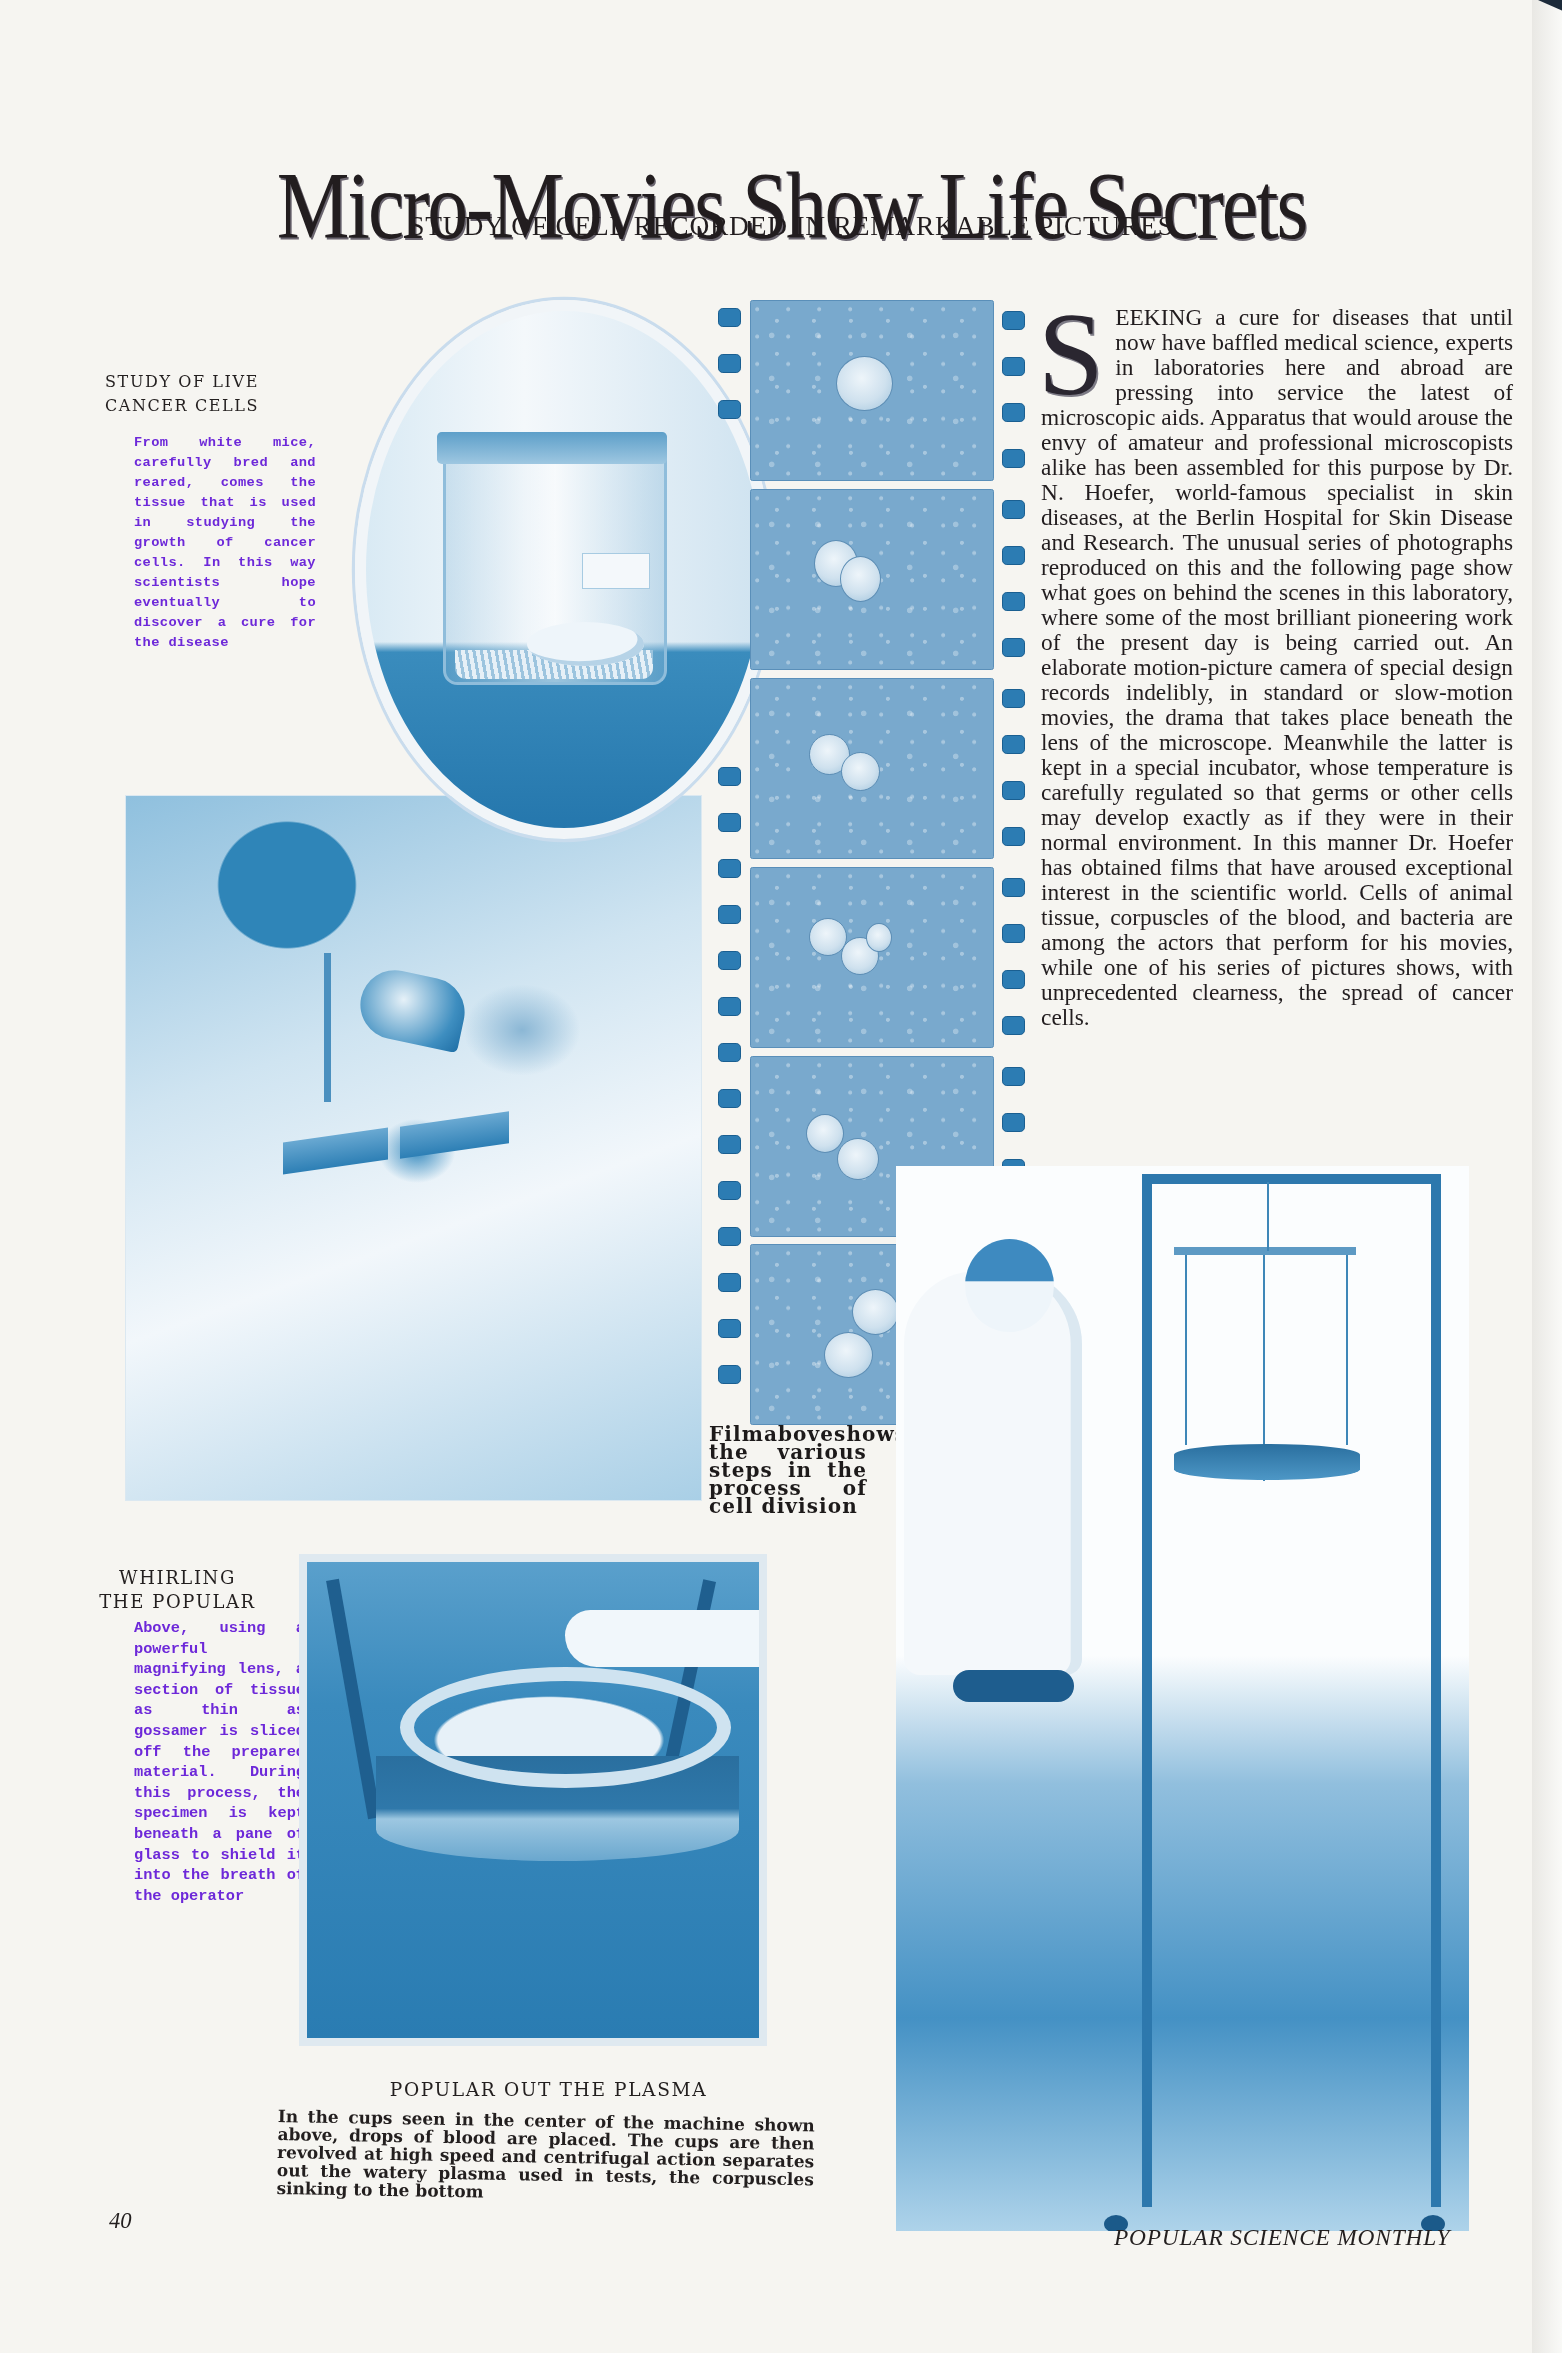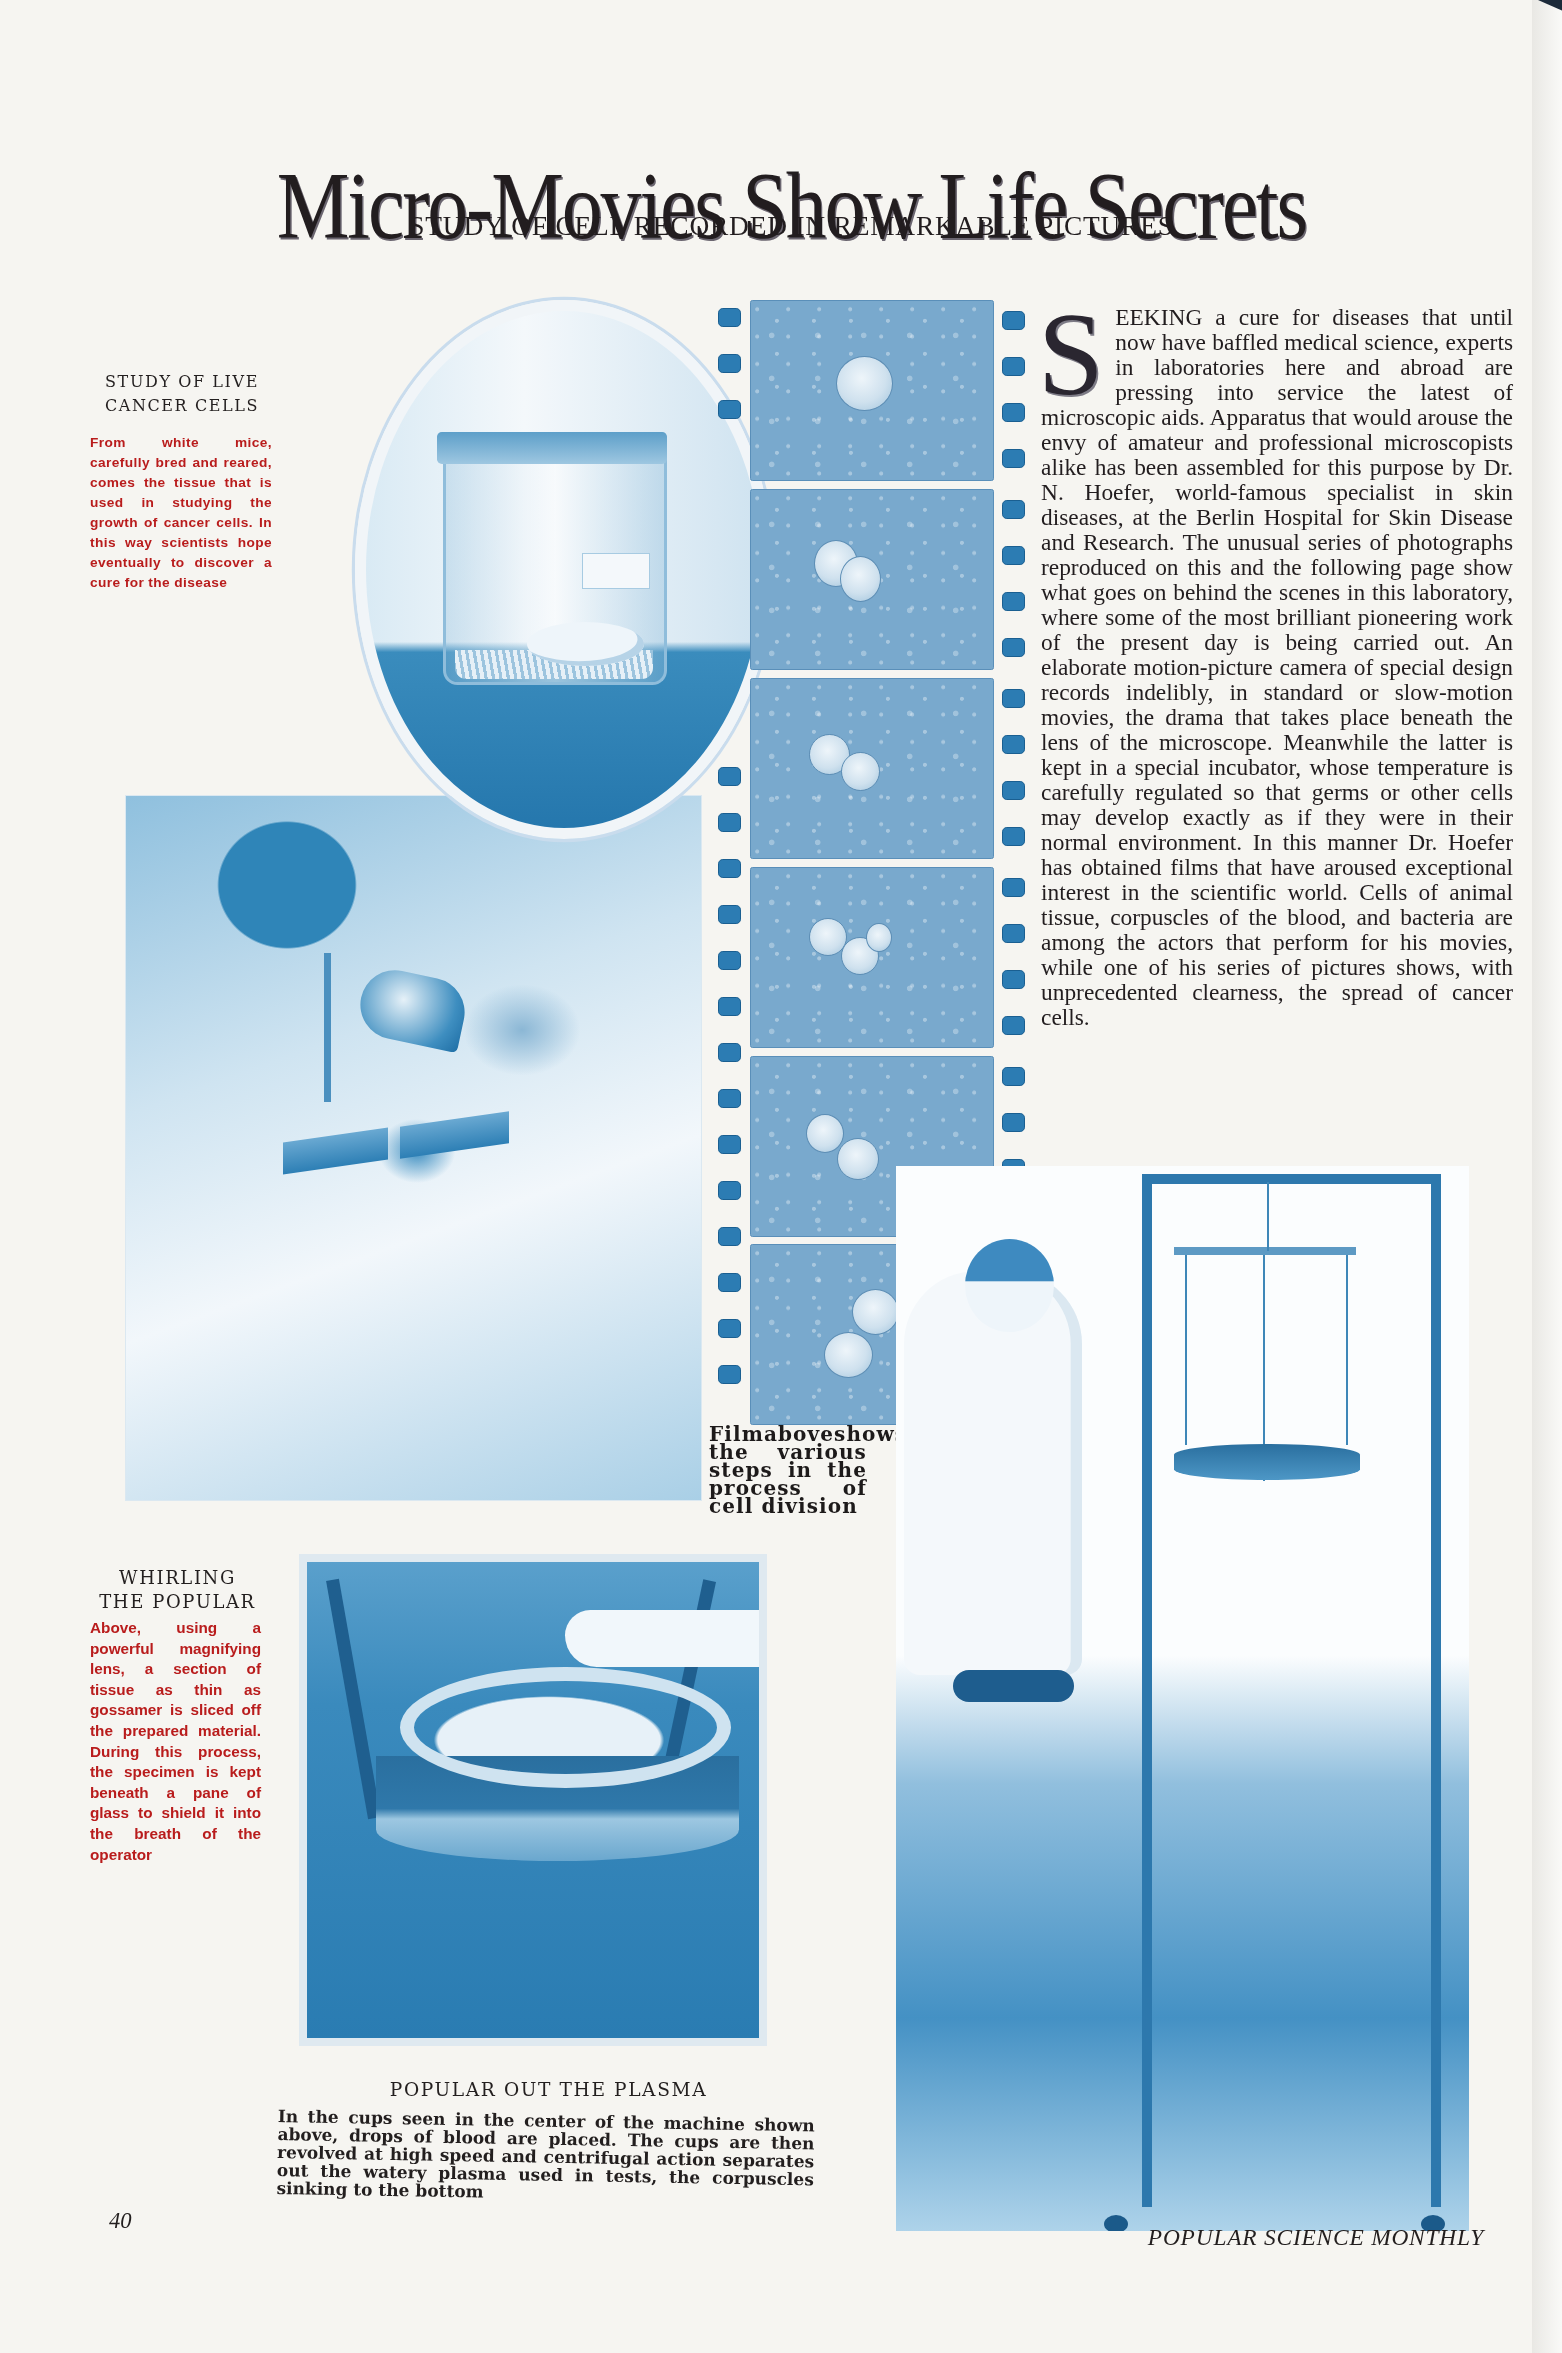--- a/index.html
+++ b/index.html
@@ -26,22 +26,22 @@
   .subtitle {
     position:absolute; left:81px; top:211px; width:1421px; text-align:center;
     font-size:27.4px; letter-spacing:0.8px; color:#221d1f;
   }
 
   .caption-head {
     position:absolute; text-align:center; font-family:"DejaVu Serif", serif;
     font-size:16px; letter-spacing:1.6px; line-height:24px; color:#231f1f;
   }
   .caption-body {
-    position:absolute; text-align:justify; font-family:Liberation Sans, sans-serif;
-    font-size:14.5px; line-height:20px; color:#b91c1c; font-weight:bold;
+    position:absolute; text-align:justify; font-family:Liberation Mono, monospace;
+    font-size:14.5px; line-height:20px; color:#6d28d9; font-weight:bold;margin-left:44px;
   }
 
   
   .photo { position:absolute; overflow:hidden; }
   .photo-lab {
     left:125px; top:795px; width:575px; height:704px;
     background:
       radial-gradient(ellipse 97px 89px at 161px 89px, #2f85b8 0%, #2f85b8 70%, transparent 72%),
       radial-gradient(ellipse 73px 57px at 396px 234px, #8bb7d5 0%, transparent 80%),
       radial-gradient(ellipse 48px 40px at 291px 355px, #3b8dc0 0%, transparent 80%),
@@ -127,21 +127,21 @@
   .rig-plate { position:absolute; left:278px; top:81px; width:182px; height:8px; background:#5d9ac4; }
   .woman { position:absolute; left:8px; top:105px; width:178px; height:404px; background:#f4f8fb; border-radius:73px 73px 16px 16px; box-shadow: inset -11.3px 0 0 #dbe8f1; }
   .woman-head { position:absolute; left:69px; top:73px; width:89px; height:93px; border-radius:50%; background:linear-gradient(180deg,#3e8ac0 0 45%, #eef5fa 46%); }
   .woman-feet { position:absolute; left:57px; top:504px; width:121px; height:32px; background:#1e5d8e; border-radius:16px; }
   .wheel { position:absolute; width:24px; height:18px; border-radius:50%; background:#1b5a8a; }
 
   .whirl-head { position:absolute; left:266px; top:2079px; width:565px; text-align:center; font-size:18.6px; letter-spacing:1.6px; color:#231f1f; font-family:"DejaVu Serif", serif; }
   .whirl-body { position:absolute; left:278px; top:2107px; width:537px; font-size:17px; line-height:18px; text-align:justify; color:#231f1f; font-family:"DejaVu Serif", serif; font-weight:bold; transform:rotate(1deg); transform-origin:left top; }
 
   .page-num { position:absolute; left:109px; top:2208px; font-size:22.6px; font-style:italic; color:#231f1f; }
-  .footer { position:absolute; left:1114px; top:2224px; width:404px; text-align:center; font-size:23.4px; font-style:italic; letter-spacing:0.8px; color:#231f1f; }
+  .footer { position:absolute; left:1114px; top:2224px; width:404px; text-align:left; font-size:23.4px; font-style:italic; letter-spacing:0.8px; color:#231f1f; }
 </style>
 </head>
 <body>
 
 <div class="page-shadow"></div>
 <div class="corner-mark"></div>
 
 <h1 class="title">Micro-Movies Show Life Secrets</h1>
 <div class="subtitle">STUDY OF CELL RECORDED IN REMARKABLE PICTURES</div>
 

